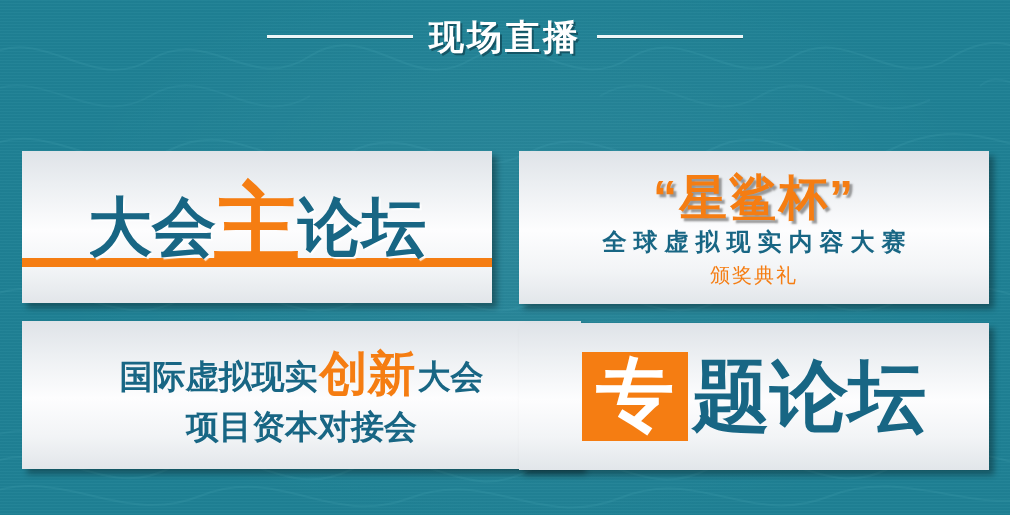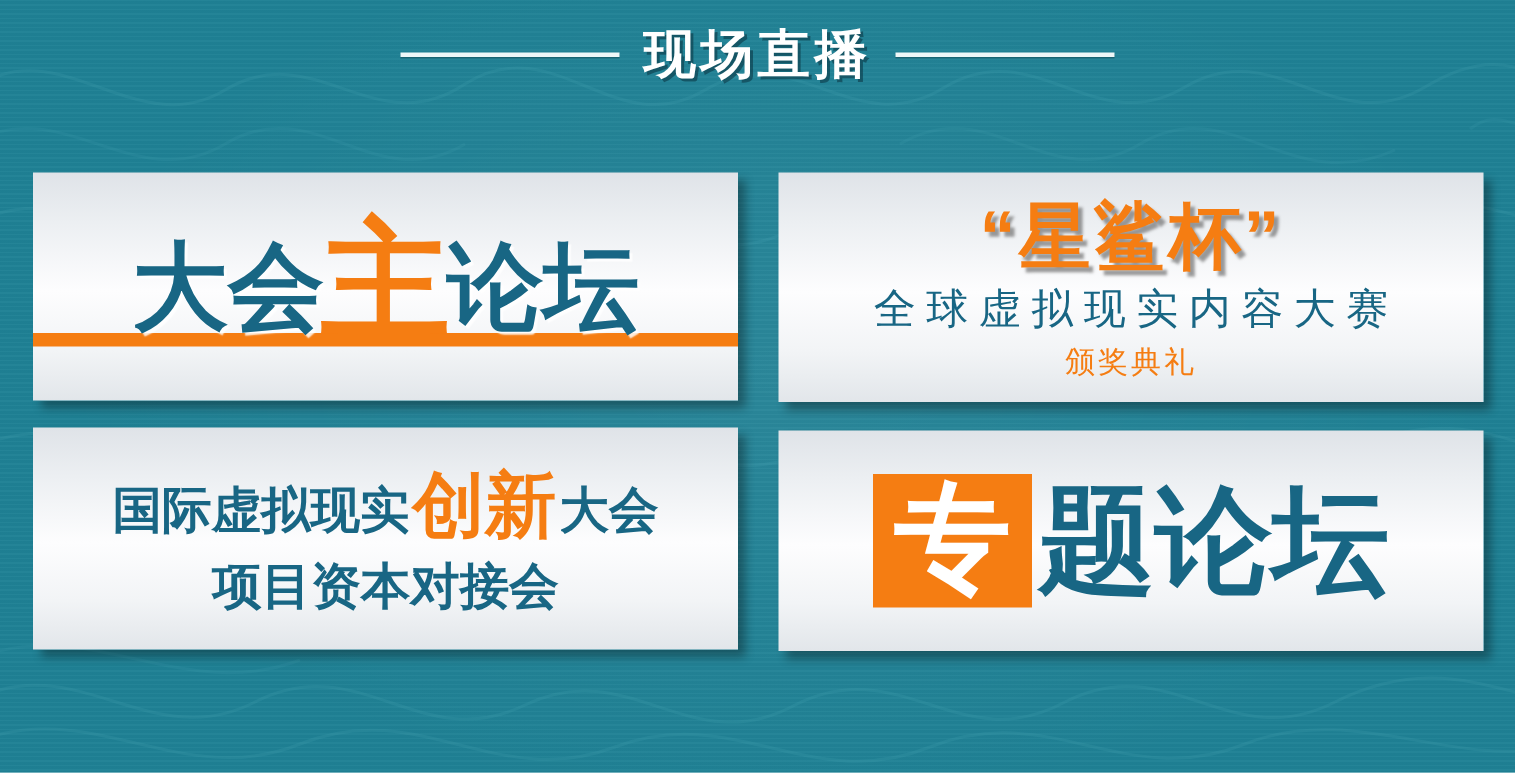--- a/index.html
+++ b/index.html
@@ -74,24 +74,25 @@
   .card {
     position: absolute;
     background: linear-gradient(to bottom,
         #dfe3e8 0%,
         #eceff2 22%,
         #fdfdfe 52%,
         #f2f4f6 78%,
         #e2e6ea 100%);
     box-shadow: 5px 5px 6px rgba(0,0,0,0.33);
     overflow: hidden;
+    margin-top: 36px;
   }
   #card-main      { left: 22px;  top: 115px; width: 470px; height: 152px; }
   #card-cup       { left: 519px; top: 115px; width: 470px; height: 153px; }
-  #card-innov     { left: 22px;  top: 285px; width: 470px; height: 148px; }
+  #card-innov     { left: 22px;  top: 285px; width: 559px; height: 148px; }
   #card-topic     { left: 519px; top: 287px; width: 470px; height: 147px; }
 
   .teal  { color: #186684; }
   .org   { color: #f57d12; }
 
   
   .stripe {
     position: absolute;
     left: 0;
     width: 100%;
@@ -138,22 +139,22 @@
   }
   .cup-line1 {
     font-size: 48px;
     font-weight: bold;
     letter-spacing: 2px;
     line-height: 1.05;
     text-shadow: 3px 3px 2px rgba(120,120,120,0.75);
     white-space: nowrap;
   }
   .cup-line2 {
-    font-size: 28px;
-    font-weight: normal;
+    font-size: 24px;
+    font-weight: bold;
     letter-spacing: 7px;
     padding-left: 7px;
     margin-top: 6px;
     line-height: 1.1;
     white-space: nowrap;
   }
   .cup-line3 {
     font-size: 20px;
     font-weight: normal;
     letter-spacing: 2px;

